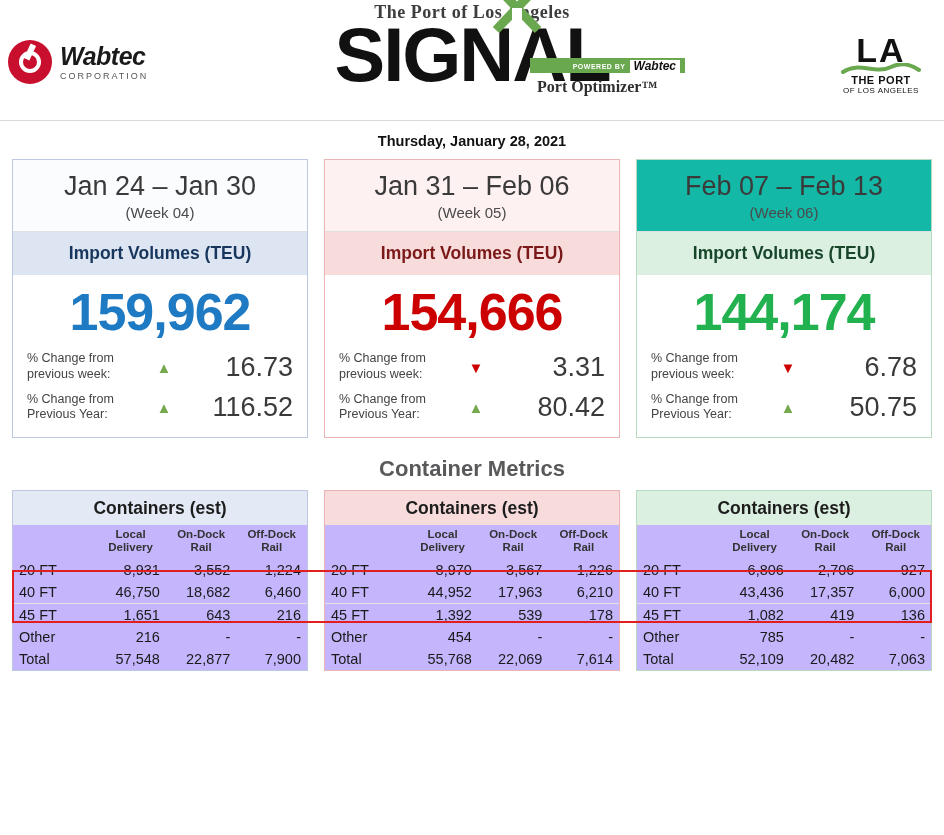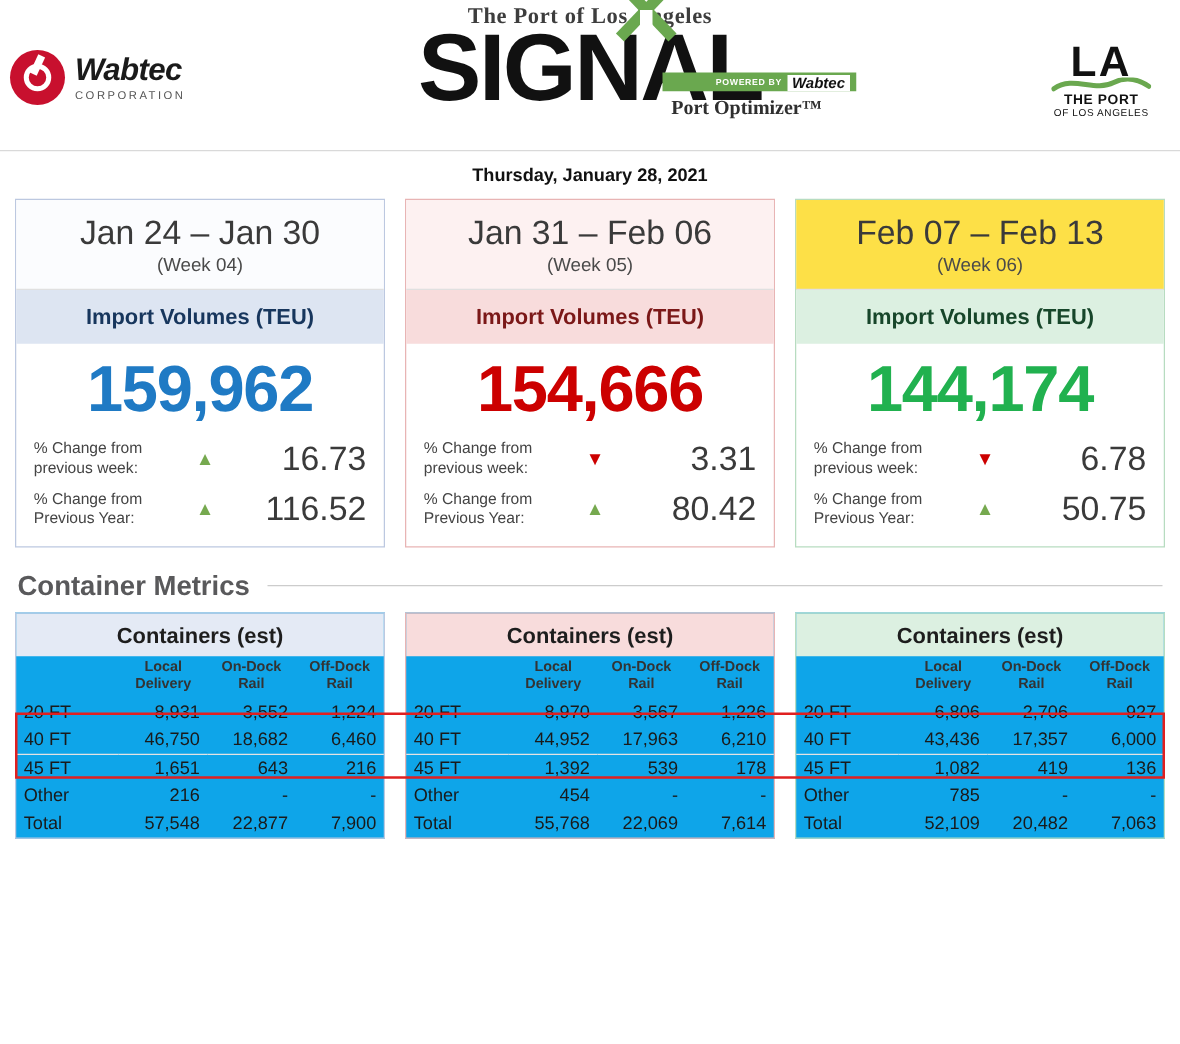--- a/index.html
+++ b/index.html
@@ -204,21 +204,21 @@
   .card.red { border-color: #e8b4b4; }
   .card.green { border-color: #b7dcc0; }
 
   .card-head {
     text-align: center;
     padding: 12px 6px 10px;
     border-bottom: 1px solid #e0e0e0;
   }
   .card.blue .card-head { background: #fbfcfe; }
   .card.red .card-head { background: #fdf1f1; }
-  .card.green .card-head { background: #fde047; }
+  .card.green .card-head { background: #14b8a6; }
 
   .card-range {
     font-size: 27px;
     color: #3a3a3a;
     font-weight: normal;
     line-height: 1.1;
   }
   .card-week {
     font-size: 15px;
     color: #4a4a4a;
@@ -271,20 +271,21 @@
     text-align: right;
     font-size: 27px;
     color: #3a3a3a;
   }
 
   
   .section-head {
     display: flex;
     align-items: center;
     padding: 18px 14px 8px;
+    flex-direction: column;
   }
   .section-title {
     font-size: 22px;
     font-weight: bold;
     color: #59595b;
     white-space: nowrap;
   }
   .section-rule {
     flex: 1;
     height: 1px;
@@ -295,21 +296,21 @@
   .metric-cards {
     display: flex;
     gap: 16px;
     padding: 0 12px;
     box-sizing: border-box;
     position: relative;
   }
   .mcard {
     flex: 1;
     border: 1px solid #cfcfcf;
-    background: #0ea5e9;
+    background: #c4b5fd;
     box-sizing: border-box;
   }
   .mcard.blue { border-color: #bcc8e0; }
   .mcard.red { border-color: #e8b4b4; }
   .mcard.green { border-color: #b7dcc0; }
 
   .mcard-title {
     text-align: center;
     font-size: 17.5px;
     font-weight: bold;

